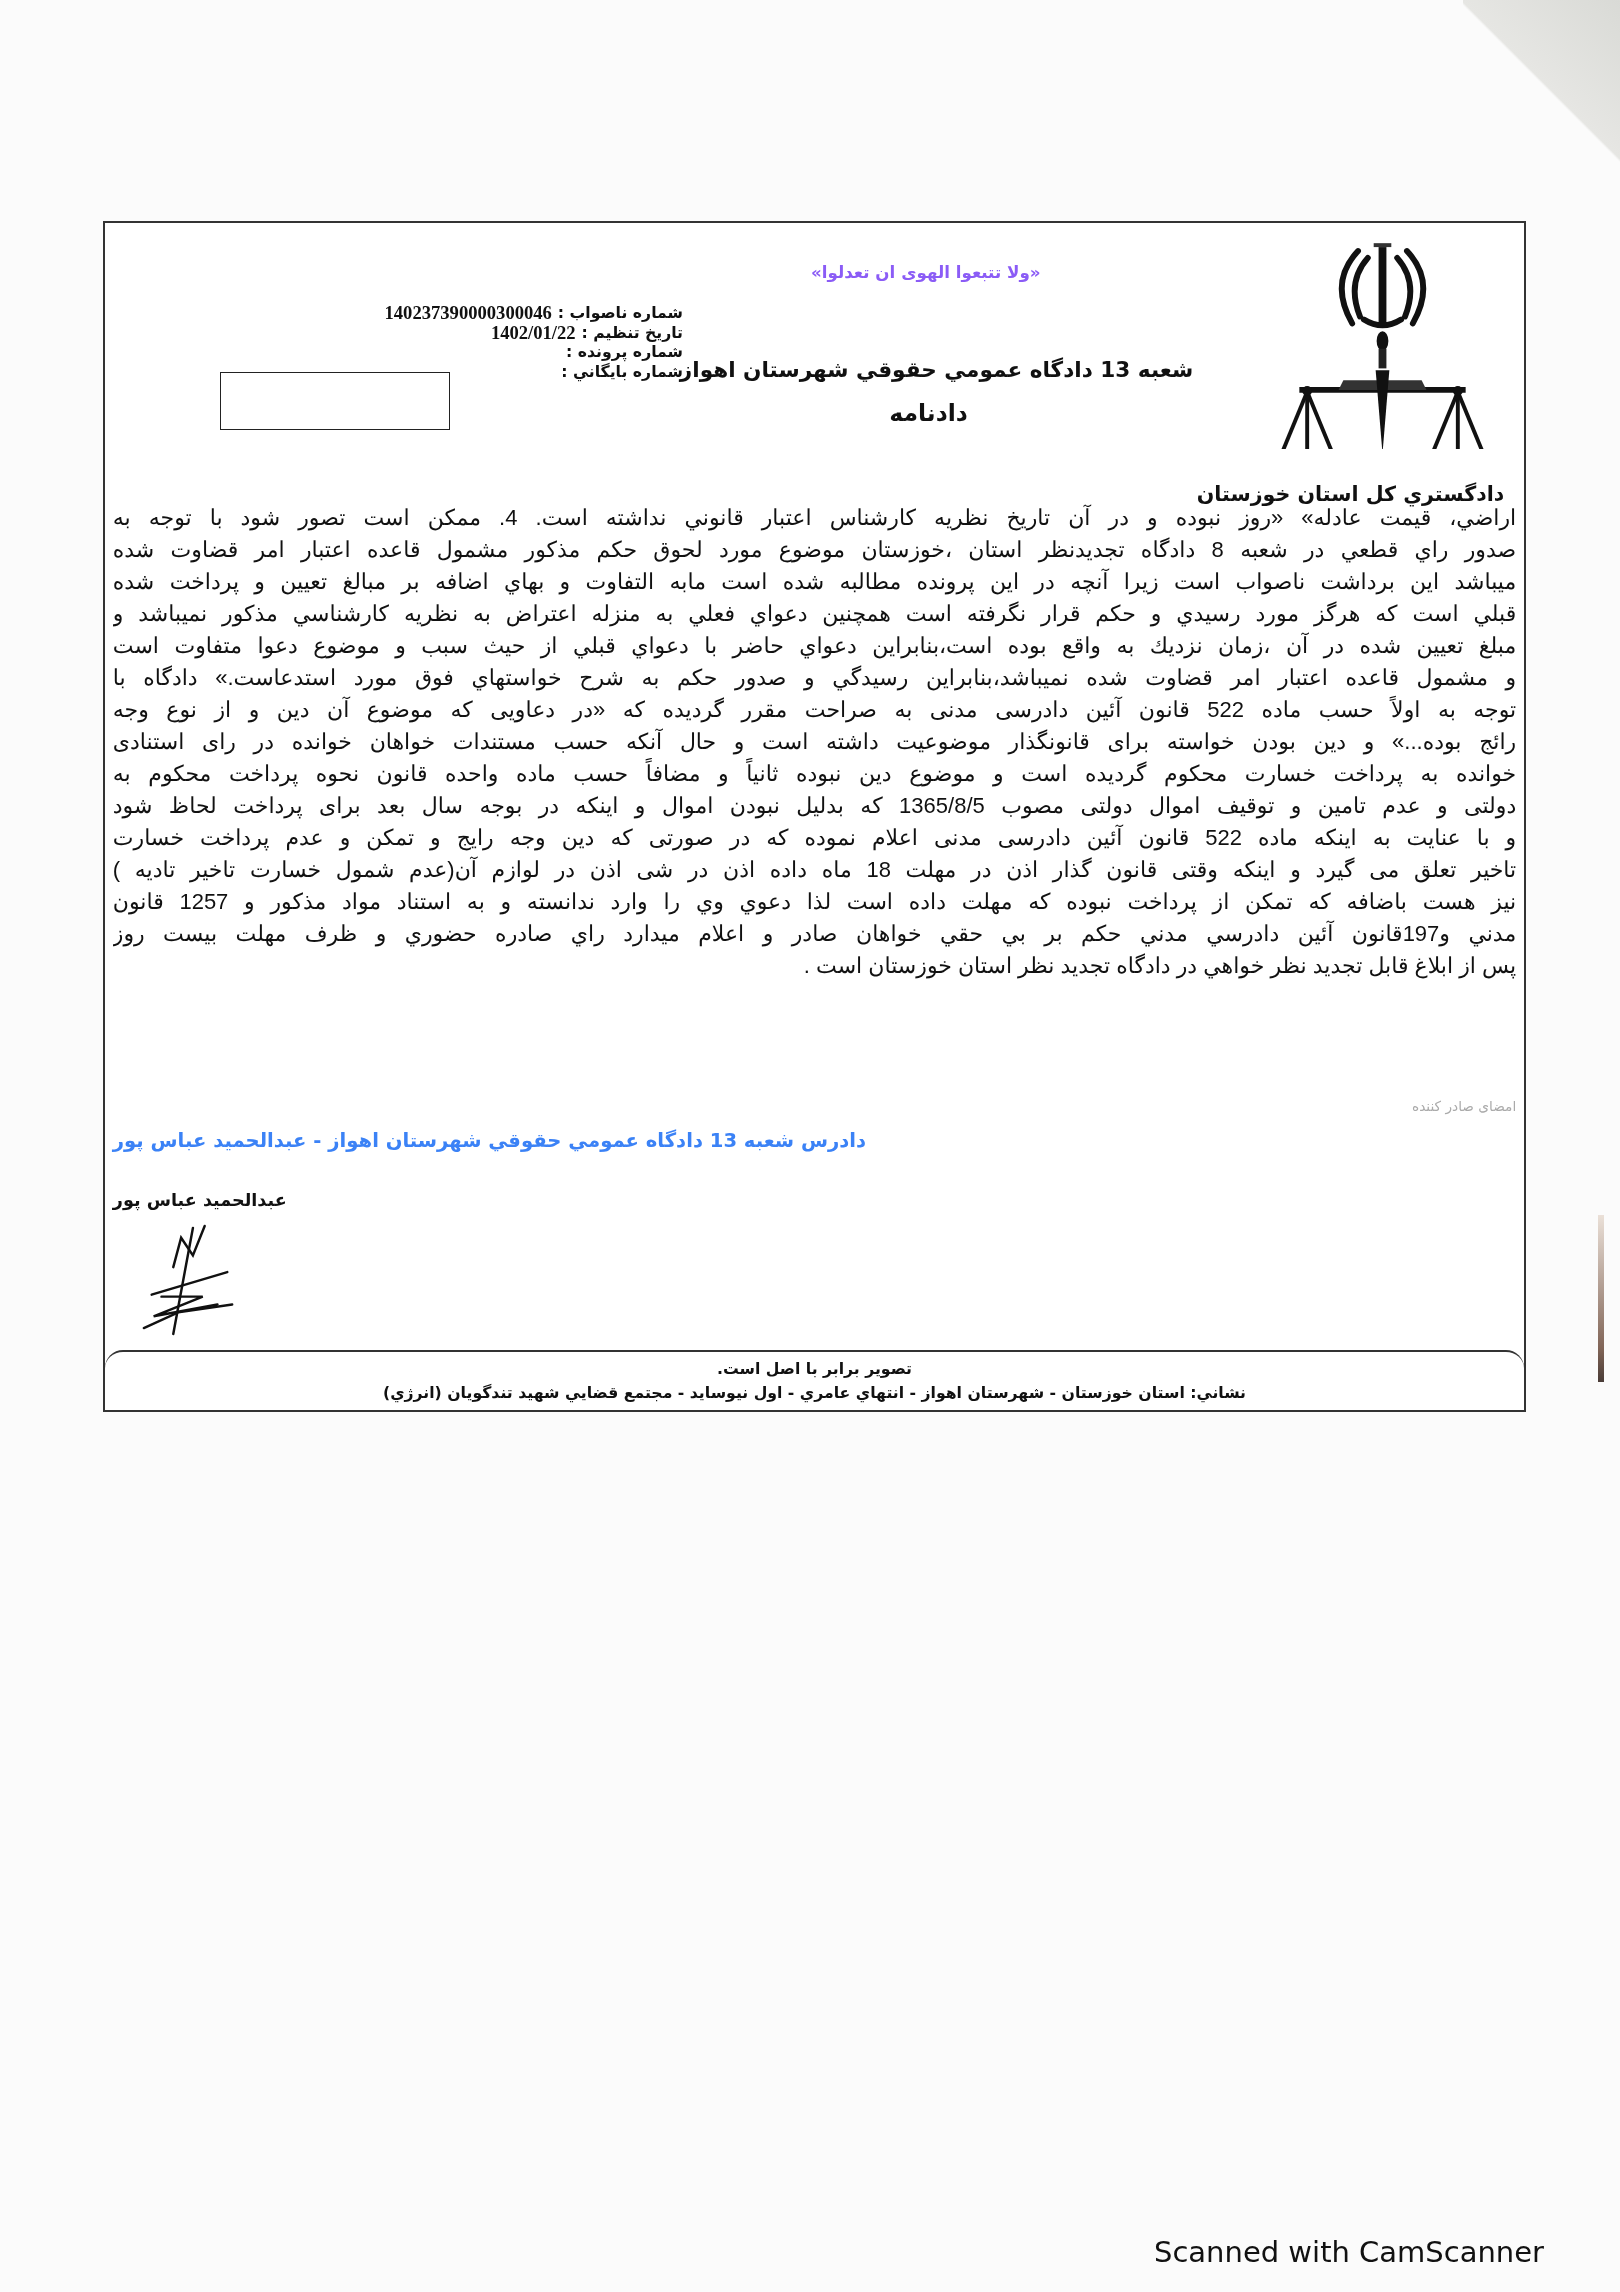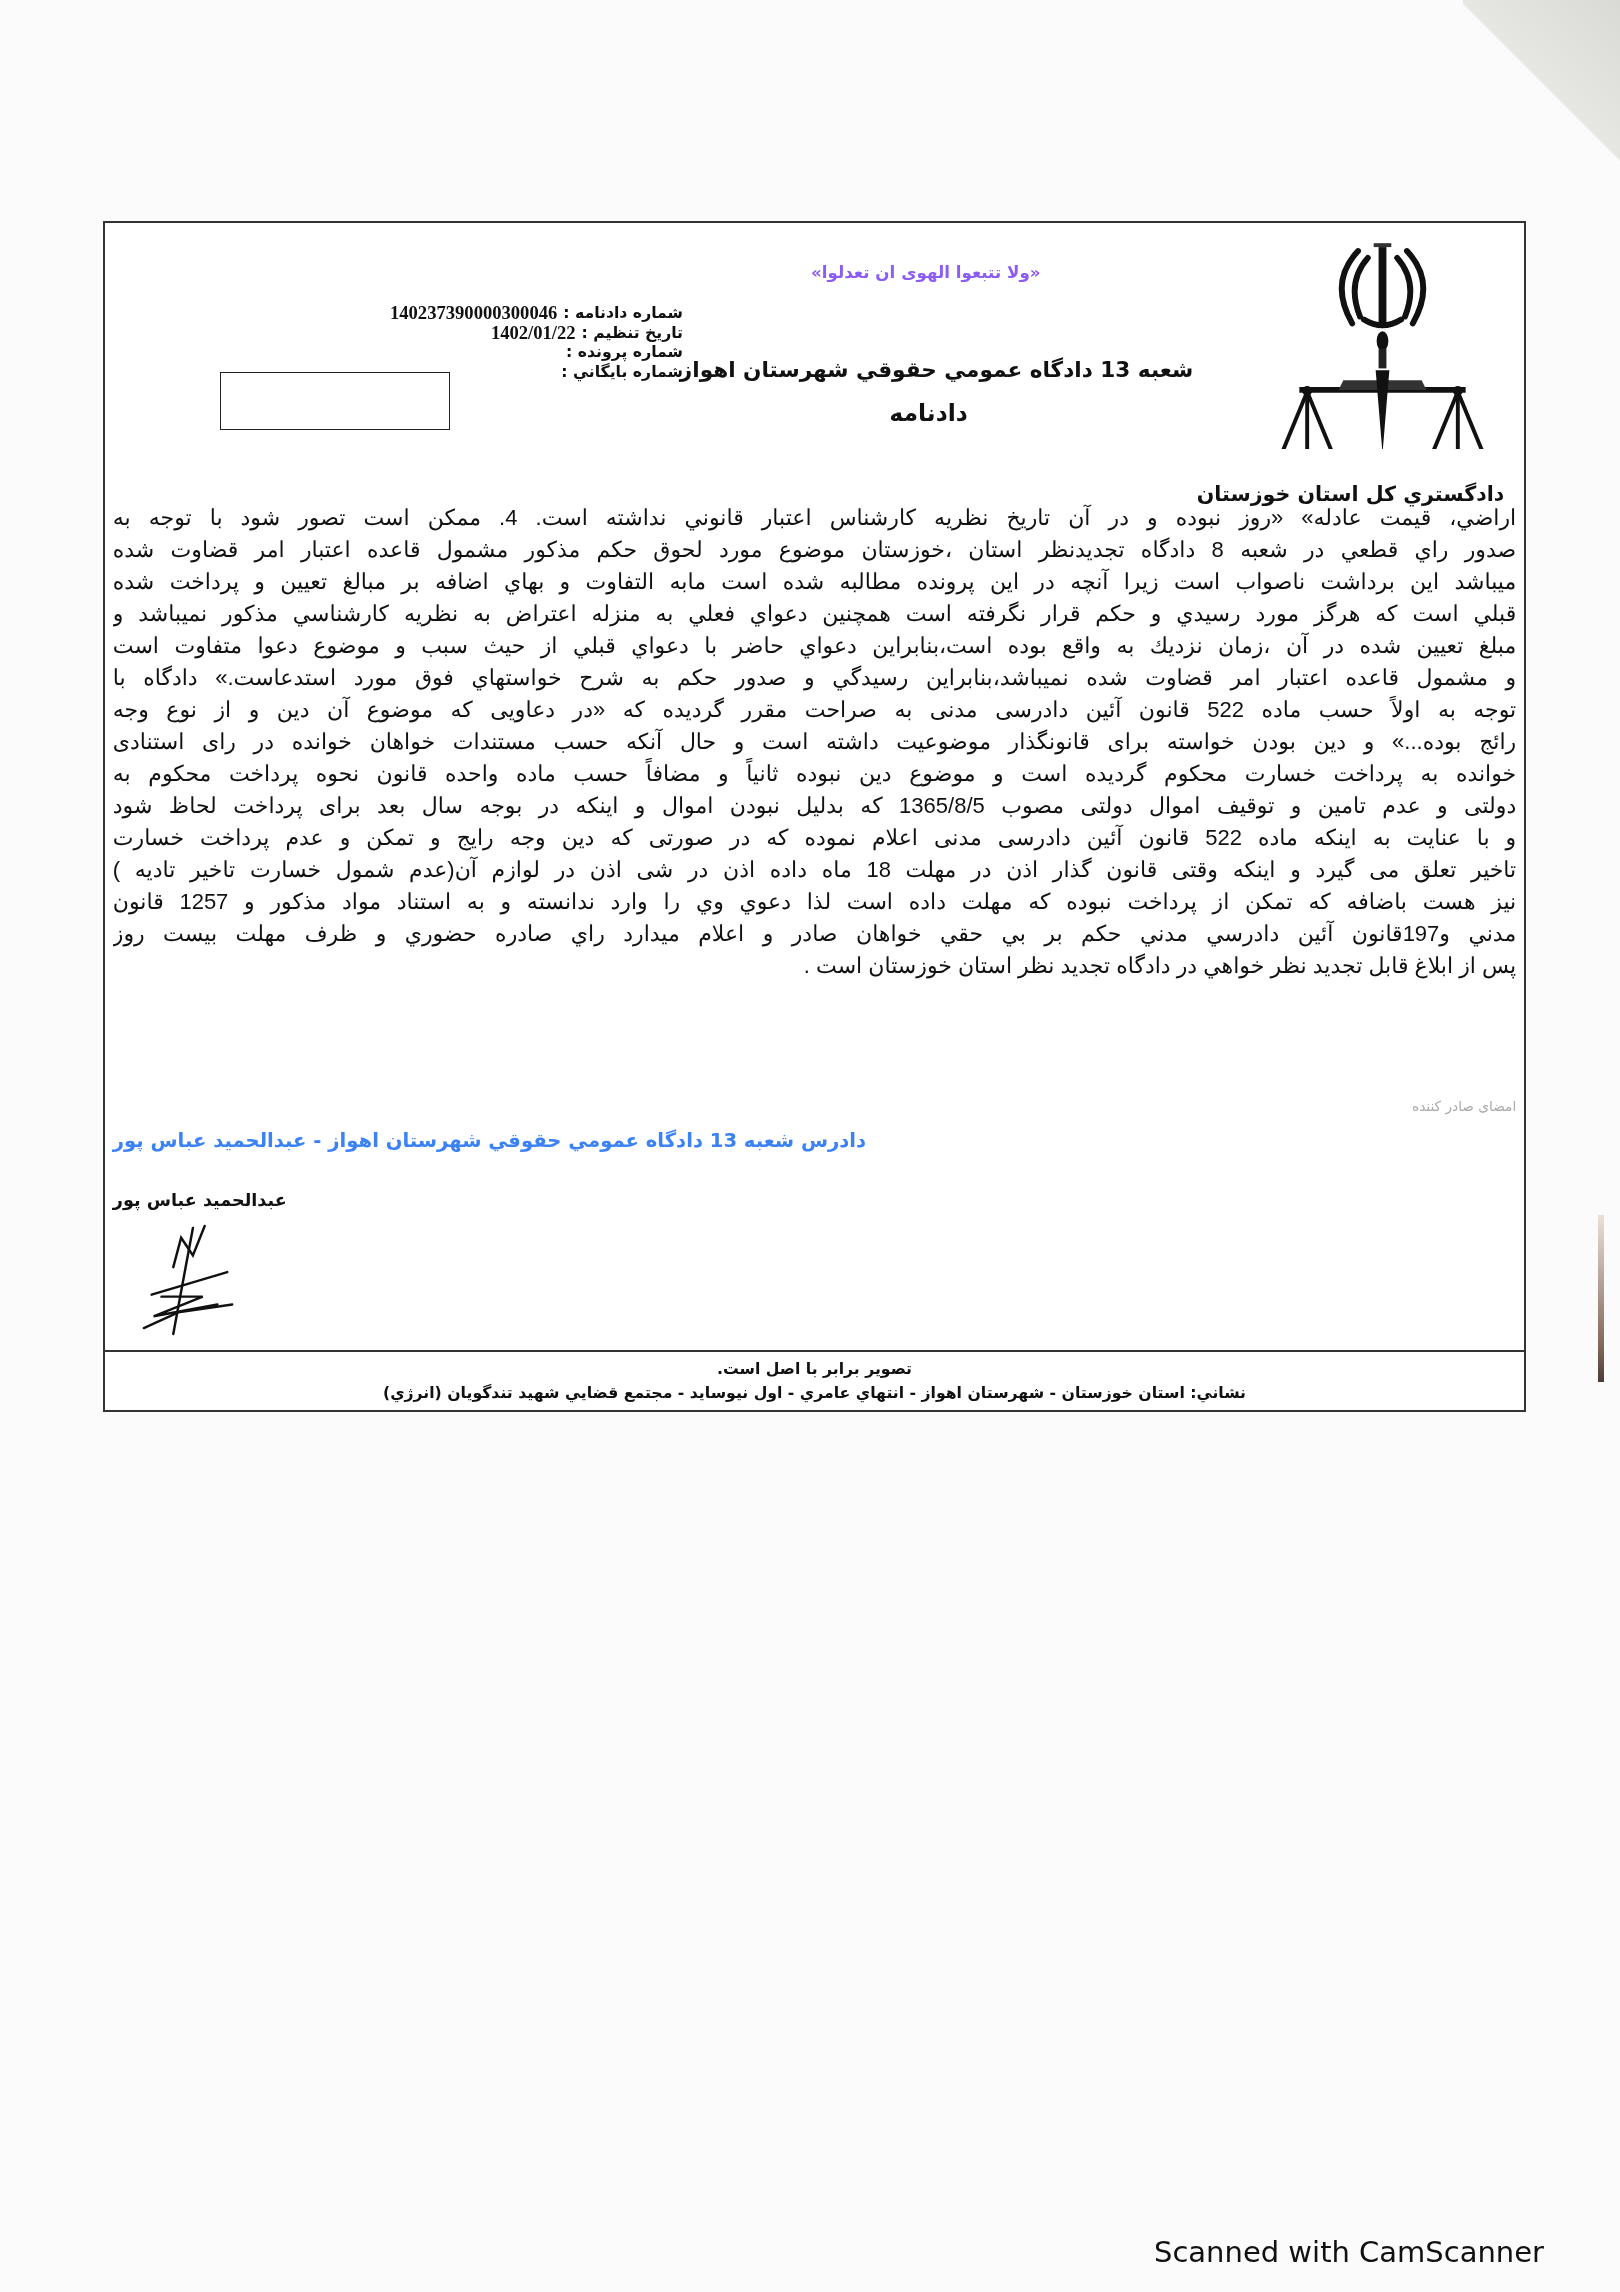--- a/index.html
+++ b/index.html
@@ -69,20 +69,21 @@
     white-space: nowrap; color: #3b82f6;
   }
   .sig-name {
     position: absolute; left: 7.8px; top: 967px; font-size: 17.6px; font-weight: bold; direction: rtl;
     white-space: nowrap;
   }
   .signature { position: absolute; left: 29px; top: 995px; width: 108px; height: 118px; }
   .footer {
     position: absolute; left: 0; right: 0; top: 1127px; height: 60px;
     border-top: 2px solid #333;
+    border-radius: 18px;
   }
   .footer-1 {
     position: absolute; left: 0; right: 0; top: 6.9px; text-align: center;
     font-size: 15.7px; font-weight: bold; direction: rtl;
   }
   .footer-2 {
     position: absolute; left: 0; right: 0; top: 31px; text-align: center;
     font-size: 15.7px; font-weight: bold; direction: rtl;
   }
   .watermark {
@@ -134,21 +135,21 @@
       <circle cx="192" cy="161" r="5" fill="#111"></circle>
     </svg>
     <div class="org-name">دادگستري كل استان خوزستان</div>
 
     <div class="verse">«ولا تتبعوا الهوی ان تعدلوا»</div>
     <div class="branch-title">شعبه 13 دادگاه عمومي حقوقي شهرستان اهواز</div>
     <div class="doc-title">دادنامه</div>
 
     <div class="meta">
       <div class="meta-row">
-        <span class="lbl">شماره دادنامه :</span>
+        <span class="lbl">شماره ناصواب :</span>
         <span class="val">140237390000300046</span>
       </div>
       <div class="meta-row">
         <span class="lbl">تاريخ تنظيم :</span>
         <span class="val">1402/01/22</span>
       </div>
       <div class="meta-row">
         <span class="lbl">شماره پرونده :</span>
         <span class="val"></span>
       </div>

